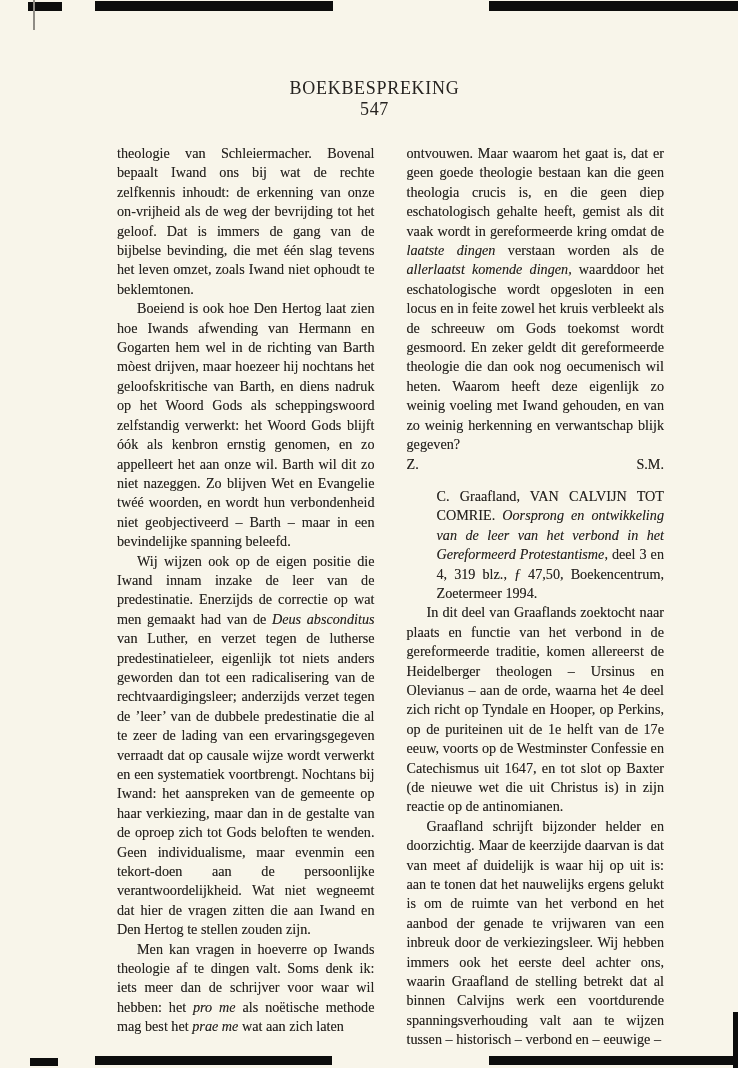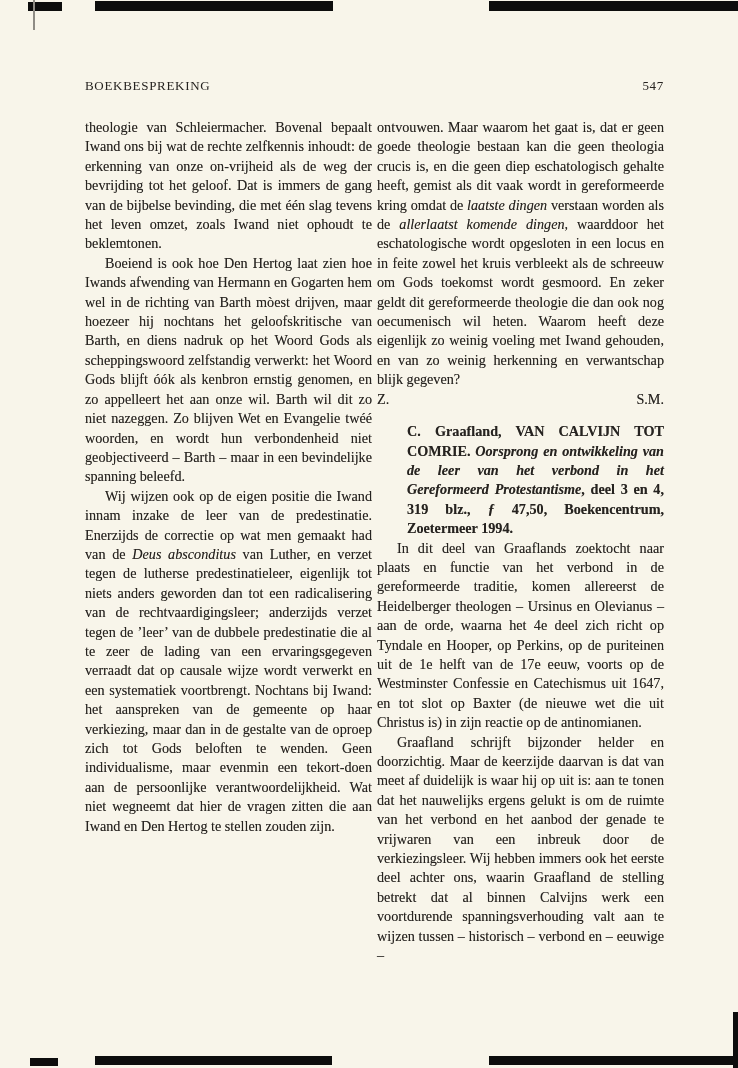--- a/index.html
+++ b/index.html
@@ -5,27 +5,27 @@
   html,body{margin:0;padding:0;background:#e8e6df;}
   .page{
     position:relative;width:738px;height:1068px;margin:0 auto;
     background:#f8f5ea;
     color:#262320;
     font-family:"Liberation Serif","DejaVu Serif",serif;
     overflow:hidden;
   }
   .content{position:absolute;left:85px;top:78px;width:579px;}
   .page-header{display:flex;justify-content:space-between;align-items:center;
-    font-size:13px;letter-spacing:0.7px;margin-bottom:24px;}
+    font-size:18px;letter-spacing:0.7px;margin-bottom:24px;flex-direction:column;}
   .columns{display:flex;justify-content:space-between;}
   .column{width:287px;font-size:14.2px;line-height:19.4px;text-align:justify;
-    text-shadow:0 0 0.4px rgba(45,40,33,0.45);}
+    text-shadow:0 0 0.4px rgba(45,40,33,0.45);margin-left:32px;}
   p.para{margin:0;}
   p.indent{text-indent:20px;}
-  p.citation{margin:13px 0 0 30px;font-weight:bold;}
+  p.citation{margin:13px 0 0 30px;}
   .signature-row{display:flex;justify-content:space-between;}
   .scan-marks div{position:absolute;}
 </style>
 </head>
 <body>
 
 <div class="page">
 
   <div class="scan-marks" id="scan-marks">
       <div style="left: 28px; top: 2px; width: 34px; height: 9px; background: rgb(13, 13, 13);"></div>
@@ -43,20 +43,21 @@
     <div class="page-header">
       <span>BOEKBESPREKING</span>
       <span>547</span>
     </div>
 
     <div class="columns">
       <div class="column" id="col-left">
           <p class="para">theologie van Schleiermacher. Bovenal bepaalt Iwand ons bij wat de rechte zelfkennis inhoudt: de erkenning van onze on-vrijheid als de weg der bevrijding tot het geloof. Dat is immers de gang van de bijbelse bevinding, die met één slag tevens het leven omzet, zoals Iwand niet ophoudt te beklemtonen.</p>
           <p class="para indent">Boeiend is ook hoe Den Hertog laat zien hoe Iwands afwending van Hermann en Gogarten hem wel in de richting van Barth mòest drijven, maar hoezeer hij nochtans het geloofskritische van Barth, en diens nadruk op het Woord Gods als scheppingswoord zelfstandig verwerkt: het Woord Gods blijft óók als kenbron ernstig genomen, en zo appelleert het aan onze wil. Barth wil dit zo niet nazeggen. Zo blijven Wet en Evangelie twéé woorden, en wordt hun verbondenheid niet geobjectiveerd – Barth – maar in een bevindelijke spanning beleefd.</p>
           <p class="para indent">Wij wijzen ook op de eigen positie die Iwand innam inzake de leer van de predestinatie. Enerzijds de correctie op wat men gemaakt had van de <i>Deus absconditus</i> van Luther, en verzet tegen de lutherse predestinatieleer, eigenlijk tot niets anders geworden dan tot een radicalisering van de rechtvaardigingsleer; anderzijds verzet tegen de ’leer’ van de dubbele predestinatie die al te zeer de lading van een ervaringsgegeven verraadt dat op causale wijze wordt verwerkt en een systematiek voortbrengt. Nochtans bij Iwand: het aanspreken van de gemeente op haar verkiezing, maar dan in de gestalte van de oproep zich tot Gods beloften te wenden. Geen individualisme, maar evenmin een tekort-doen aan de persoonlijke verantwoordelijkheid. Wat niet wegneemt dat hier de vragen zitten die aan Iwand en Den Hertog te stellen zouden zijn.</p>
+          <p class="para indent">Men kan vragen in hoeverre op Iwands theologie af te dingen valt. Soms denk ik: iets meer dan de schrijver voor waar wil hebben: het <i>pro me</i> als noëtische methode mag best het <i>prae me</i> wat aan zich laten</p>
         </div>
       <div class="column" id="col-right">
           <p class="para">ontvouwen. Maar waarom het gaat is, dat er geen goede theologie bestaan kan die geen theologia crucis is, en die geen diep eschatologisch gehalte heeft, gemist als dit vaak wordt in gereformeerde kring omdat de <i>laatste dingen</i> verstaan worden als de <i>allerlaatst komende dingen,</i> waarddoor het eschatologische wordt opgesloten in een locus en in feite zowel het kruis verbleekt als de schreeuw om Gods toekomst wordt gesmoord. En zeker geldt dit gereformeerde theologie die dan ook nog oecumenisch wil heten. Waarom heeft deze eigenlijk zo weinig voeling met Iwand gehouden, en van zo weinig herkenning en verwantschap blijk gegeven?</p>
           <div class="signature-row">
             <span>Z.</span>
             <span>S.M.</span>
           </div>
           <p class="para citation">C. Graafland, VAN CALVIJN TOT COMRIE. <i>Oorsprong en ontwikkeling van de leer van het verbond in het Gereformeerd Protestantisme</i>, deel 3 en 4, 319 blz., <i>ƒ</i> 47,50, Boekencentrum, Zoetermeer 1994.</p>
           <p class="para indent">In dit deel van Graaflands zoektocht naar plaats en functie van het verbond in de gereformeerde traditie, komen allereerst de Heidelberger theologen – Ursinus en Olevianus – aan de orde, waarna het 4e deel zich richt op Tyndale en Hooper, op Perkins, op de puriteinen uit de 1e helft van de 17e eeuw, voorts op de Westminster Confessie en Catechismus uit 1647, en tot slot op Baxter (de nieuwe wet die uit Christus is) in zijn reactie op de antinomianen.</p>
           <p class="para indent">Graafland schrijft bijzonder helder en doorzichtig. Maar de keerzijde daarvan is dat van meet af duidelijk is waar hij op uit is: aan te tonen dat het nauwelijks ergens gelukt is om de ruimte van het verbond en het aanbod der genade te vrijwaren van een inbreuk door de verkiezingsleer. Wij hebben immers ook het eerste deel achter ons, waarin Graafland de stelling betrekt dat al binnen Calvijns werk een voortdurende spanningsverhouding valt aan te wijzen tussen – historisch – verbond en – eeuwige –</p>

